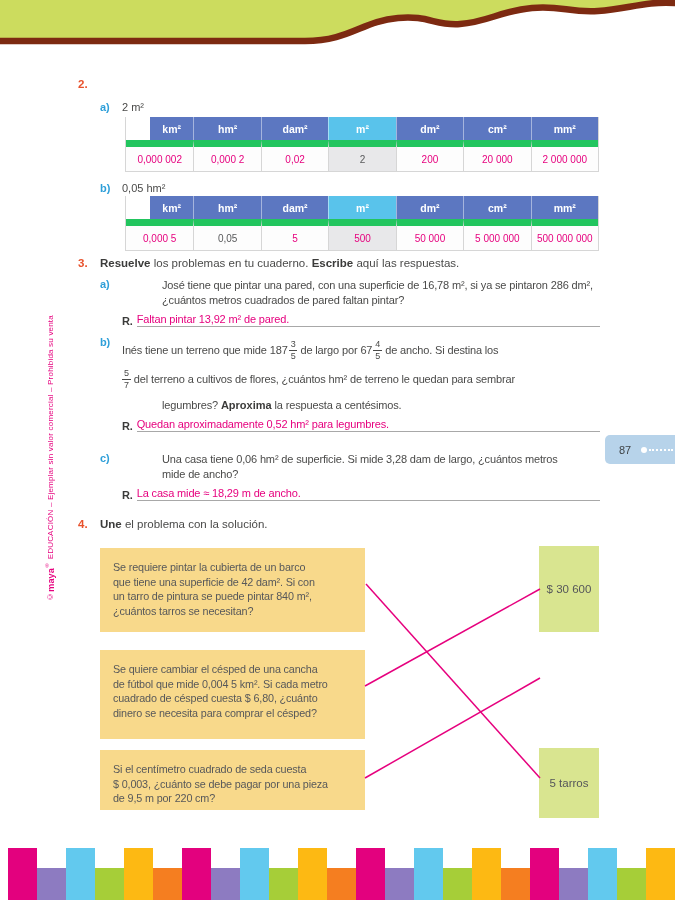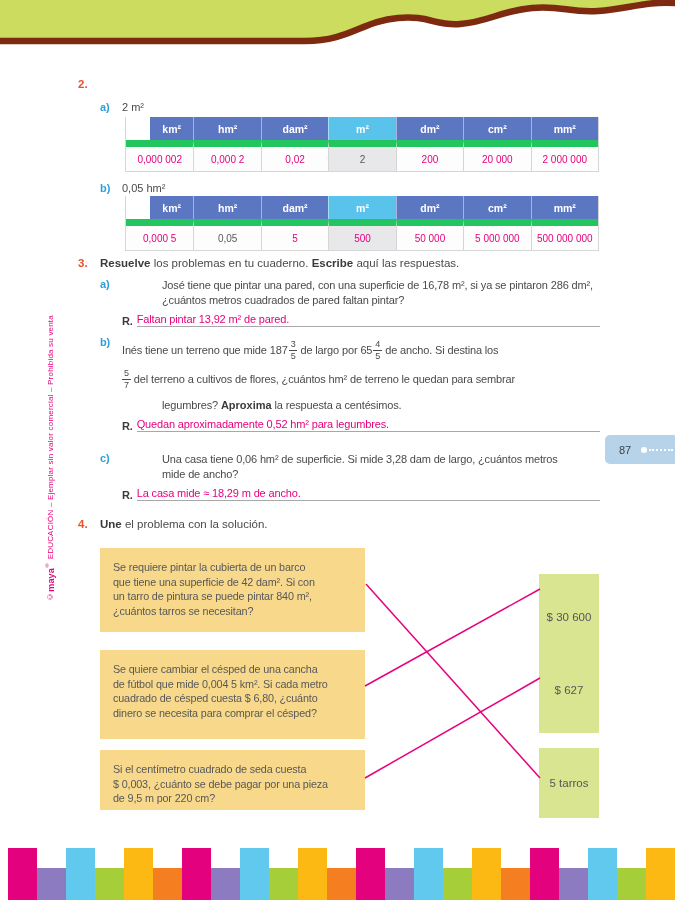--- a/index.html
+++ b/index.html
@@ -157,21 +157,21 @@
         <span>Inés tiene un terreno que mide</span>
         <span class="mixed">
             <span>187</span>
             <span class="frac">
               <span class="fn">3</span>
               <span class="fd">5</span>
             </span>
           </span>
         <span>de largo por</span>
         <span class="mixed">
-            <span>65</span>
+            <span>67</span>
             <span class="frac">
               <span class="fn">4</span>
               <span class="fd">5</span>
             </span>
           </span>
         <span>de ancho. Si destina los</span>
       </div>
       <div class="fline" style="height:30px">
         <span class="mixed" style="margin-left:0">
             <span class="frac" style="margin-left:0">
@@ -221,22 +221,21 @@
     <div class="cline">de fútbol que mide 0,004 5 km². Si cada metro</div>
     <div class="cline">cuadrado de césped cuesta $ 6,80, ¿cuánto</div>
     <div class="cline">dinero se necesita para comprar el césped?</div>
   </div>
   <div class="pcard" style="top:750px;height:60px">
     <div class="cline">Si el centímetro cuadrado de seda cuesta</div>
     <div class="cline">$ 0,003, ¿cuánto se debe pagar por una pieza</div>
     <div class="cline">de 9,5 m por 220 cm?</div>
   </div>
 
-  <div class="scard" style="top:574px;height:86px">$ 30 600</div>
-  <div class="scard" style="top:647px;height:86px">$ 627</div>
+  <div class="scard" style="top:546px;height:86px">$ 30 600</div>
   <div class="scard" style="top:748px;height:70px">5 tarros</div>
 
   <svg class="connectors" viewBox="0 0 675 900">
     <line x1="366" y1="584" x2="540" y2="778" stroke="#e6017e" stroke-width="1.5"></line>
     <line x1="365" y1="686" x2="540" y2="589" stroke="#e6017e" stroke-width="1.5"></line>
     <line x1="365" y1="778" x2="540" y2="678" stroke="#e6017e" stroke-width="1.5"></line>
   </svg>
 
   <div class="bars">
       <div class="bar tall" style="background: rgb(227, 1, 126);"></div>

